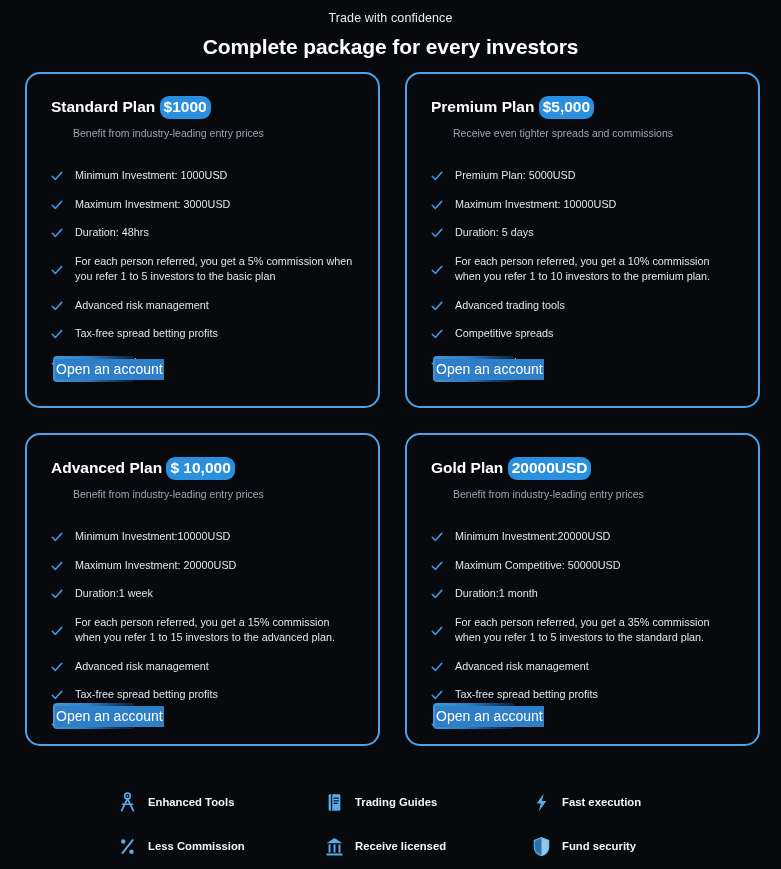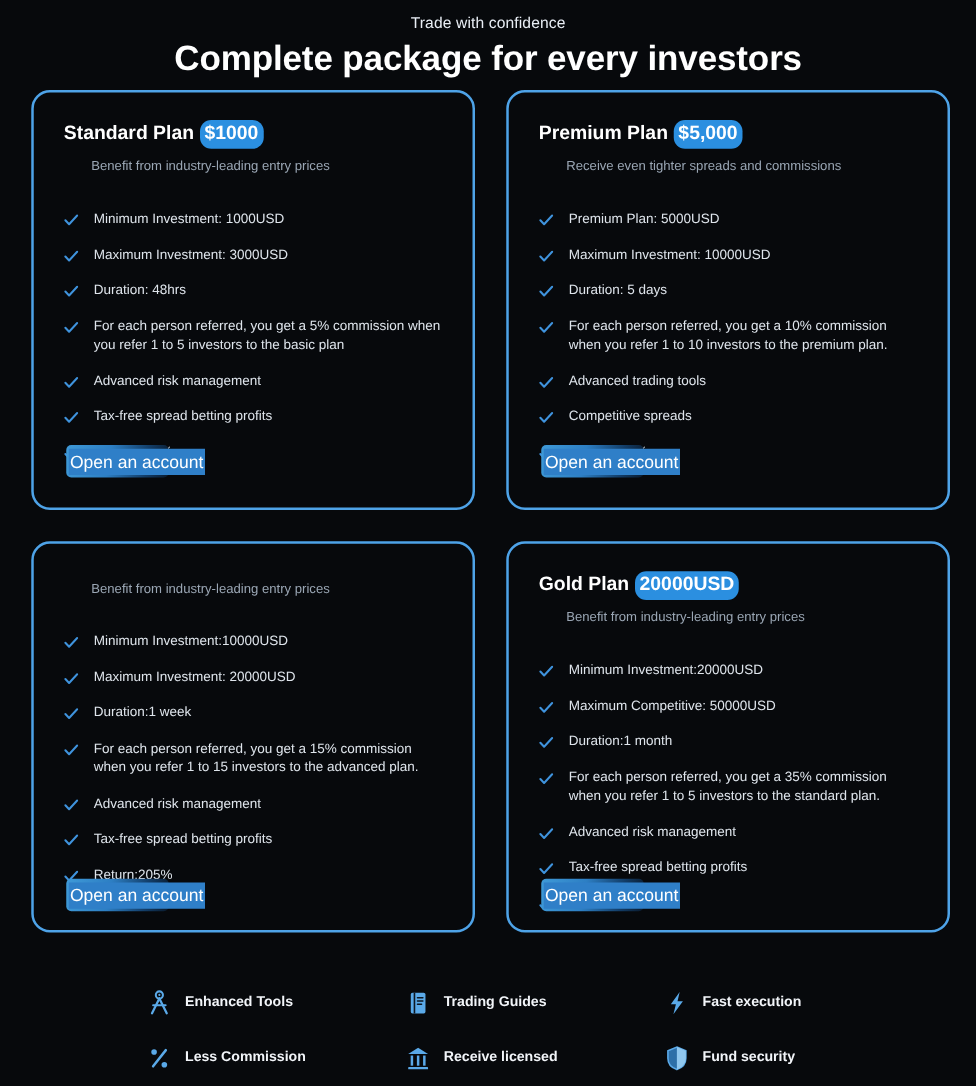--- a/index.html
+++ b/index.html
@@ -25,21 +25,21 @@
     text-align: center;
   }
   .eyebrow {
     font-size: 12.5px;
     color: #e9eef5;
     letter-spacing: .1px;
     line-height: 16px;
   }
   .headline {
     margin-top: 8px;
-    font-size: 28px;
+    font-size: 21px;
     font-weight: bold;
     color: #ffffff;
     letter-spacing: -.1px;
     line-height: 26px;
   }
 
   
   .cards {
     position: absolute;
     left: 25px;
@@ -84,21 +84,21 @@
     line-height: 14px;
     padding-left: 22px;
   }
 
   .features {
     margin-top: 28px;
     list-style: none;
   }
   .feature {
     display: flex;
-    align-items: flex-start;
+    align-items: center;
     gap: 12px;
     margin-bottom: 13px;
   }
   .check-icon {
     flex: 0 0 auto;
     width: 12px;
     height: 14px;
     margin-top: 1px;
     display: block;
   }
@@ -275,20 +275,24 @@
           <svg class="check-icon" viewBox="0 0 14 14">
               <path d="M1.5 7.3 L5 11 L12.5 2.8" fill="none" stroke="#3f93dd" stroke-width="1.9" stroke-linecap="round" stroke-linejoin="round"></path>
             </svg>
           <span class="feature-text">Return:170%</span>
         </li>
       </ul>
       <button class="open-btn"><span class="sel">Open an account</span></button>
     </div>
 
     <div class="card r2">
+      <div class="plan-title">
+        <span>Advanced Plan</span>
+        <span class="plan-amount">$ 10,000</span>
+      </div>
       <div class="plan-sub">Benefit from industry-leading entry prices</div>
       <ul class="features">
         <li class="feature">
           <svg class="check-icon" viewBox="0 0 14 14">
               <path d="M1.5 7.3 L5 11 L12.5 2.8" fill="none" stroke="#3f93dd" stroke-width="1.9" stroke-linecap="round" stroke-linejoin="round"></path>
             </svg>
           <span class="feature-text">Minimum Investment:10000USD</span>
         </li>
         <li class="feature">
           <svg class="check-icon" viewBox="0 0 14 14">

